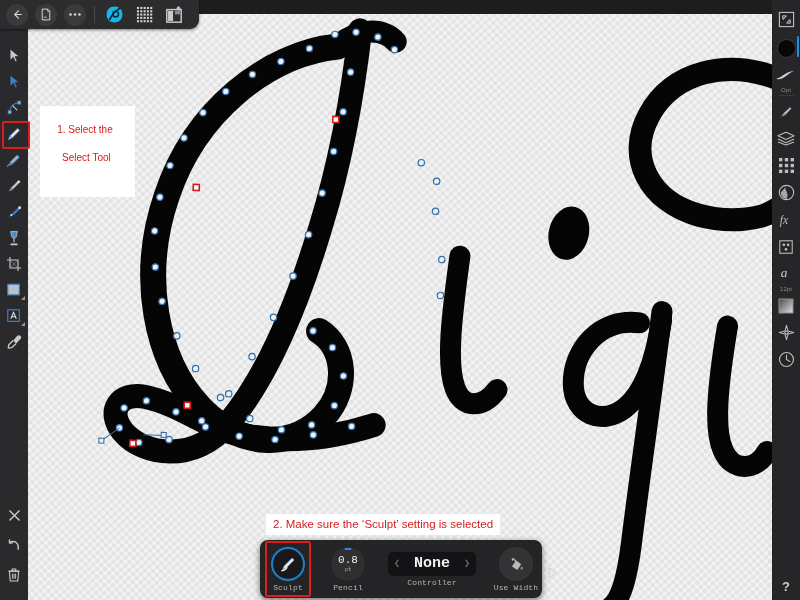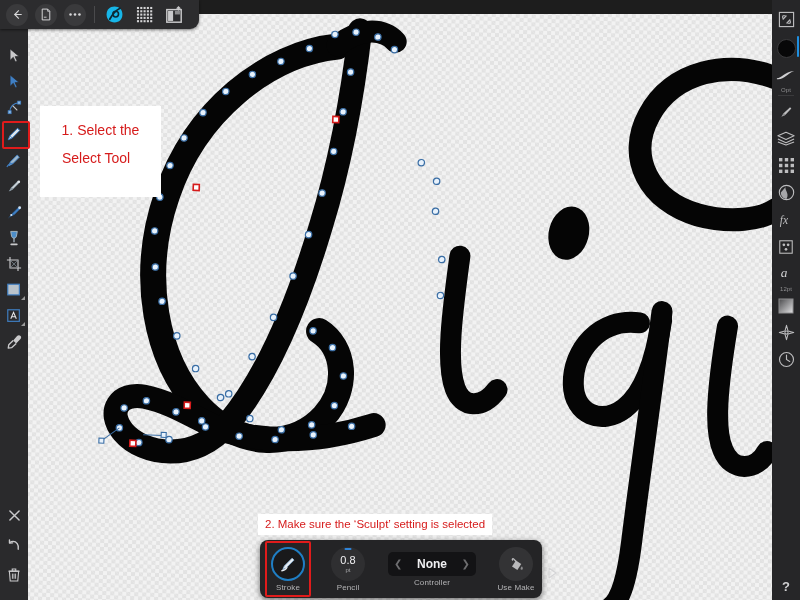--- a/index.html
+++ b/index.html
@@ -171,20 +171,21 @@
     border-radius: 8px;
     display: flex;
     align-items: stretch;
     z-index: 40;
     box-shadow: 0 2px 6px rgba(0,0,0,.55);
   }
   .bb-group {
     display: flex;
     align-items: center;
     padding: 0 4px;
+    font-family: Liberation Mono, monospace;
   }
   .bb-sep {
     width: 1px;
     background: #3a3a3c;
     margin: 7px 2px;
   }
   .bb-cell {
     position: relative;
     width: 48px; height: 100%;
     display: flex;
@@ -254,46 +255,46 @@
     width: 96px;
   }
   .ctrl-pill {
     width: 88px; height: 24px;
     border-radius: 5px;
     background: #131315;
     display: flex; align-items: center; justify-content: space-between;
     padding: 0 6px;
   }
   .ctrl-pill .cv {
-    font-size: 12px; color: #f0f0f2; font-weight: 600;
+    font-size: 15px; color: #f0f0f2; font-weight: 600;
   }
   .chev { color: #6e6e70; font-size: 10px; line-height: 1; }
   #cell-usefill .bb-dial { background: #333335; }
   #bb-expand {
     position: absolute;
     right: -16px; bottom: 18px;
     width: 12px; height: 14px;
     display: flex; align-items: center; justify-content: center;
     cursor: pointer;
   }
 
   
   .anno {
     position: absolute;
     background: #ffffff;
     color: #d61b1b;
-    font-size: 14px;
+    font-size: 10px;
     line-height: 14px;
     padding: 3px 22px 4px 6px;
     z-index: 45;
     white-space: pre;
   }
   #anno-1 { left: 40px; top: 106px; }
   #anno-1 .l2 { display: block; padding-left: 16px; }
-  #anno-2 { left: 258px; top: 514px; font-size: 11.5px; padding: 3px 7px 4px 7px; }
+  #anno-2 { left: 266px; top: 514px; font-size: 11.5px; padding: 3px 7px 4px 7px; }
 
   
   #help-q {
     position: absolute;
     right: 6px; bottom: 6px;
     width: 16px; height: 16px;
     color: #cfcfd1;
     font-size: 13px;
     font-weight: 700;
     display: flex; align-items: center; justify-content: center;
@@ -709,21 +710,21 @@
   <div id="bottom-bar">
 
     <div class="bb-group">
       <div class="bb-cell" id="cell-sculpt">
         <span class="bb-dial">
           <svg width="19" height="19" viewBox="0 0 20 20">
             <path d="M4 16.4 L5.6 12.6 L13.8 4.4 L15.8 6.4 L7.6 14.6 Z" fill="#e9eef4" stroke="#8fb6d8" stroke-width=".9" stroke-linejoin="round"></path>
             <path d="M3 17.6 C5.2 17.4 7.2 16.4 8.4 14.2" fill="none" stroke="#e9eef4" stroke-width="1.4" stroke-linecap="round"></path>
           </svg>
         </span>
-        <span class="bb-label">Stroke</span>
+        <span class="bb-label">Sculpt</span>
       </div>
     </div>
 
     <div class="bb-sep"></div>
 
     <div class="bb-group">
       <div class="bb-cell">
         <span class="width-dial">
           <span class="tick"></span>
           <span class="wv">0.8</span>
@@ -751,21 +752,21 @@
 
     <div class="bb-group">
       <div class="bb-cell" id="cell-usefill">
         <span class="bb-dial">
           <svg width="18" height="18" viewBox="0 0 20 20">
             <path d="M5.4 11.6 L11 6 L16 11 L10.4 16.6 Z" fill="#b8b8ba" transform="rotate(-12 10.7 11.3)"></path>
             <path d="M9.6 6.6 L7.6 4.6 C6.6 3.6 5.4 4.4 6.2 5.6" fill="none" stroke="#b8b8ba" stroke-width="1.5" stroke-linecap="round"></path>
             <path d="M16.6 12.4 C18 14.2 18 16.4 16.2 16.4 C14.6 16.4 14.6 14.2 16.6 12.4 Z" fill="#8e8e90"></path>
           </svg>
         </span>
-        <span class="bb-label">Use Make</span>
+        <span class="bb-label">Use Width</span>
       </div>
     </div>
 
     <div id="bb-expand">
       <svg width="9" height="12" viewBox="0 0 9 12">
         <path d="M1 1 L8 6 L1 11 Z" fill="none" stroke="#d4d4d6" stroke-width="1.1" stroke-linejoin="round"></path>
       </svg>
     </div>
   </div>
 

